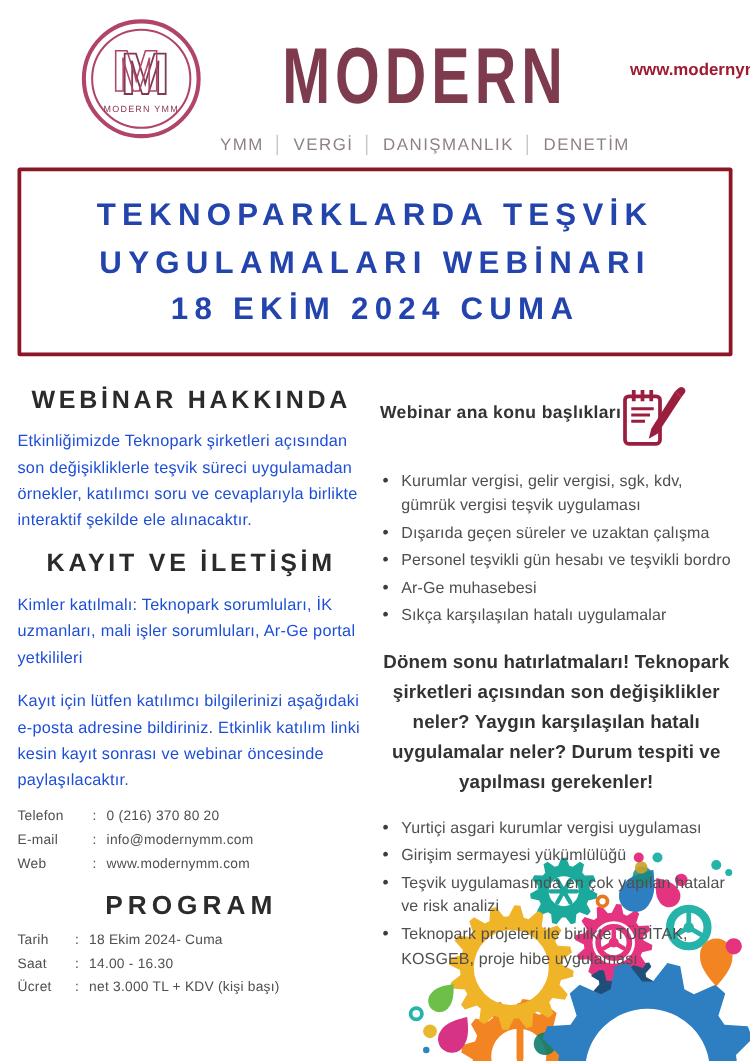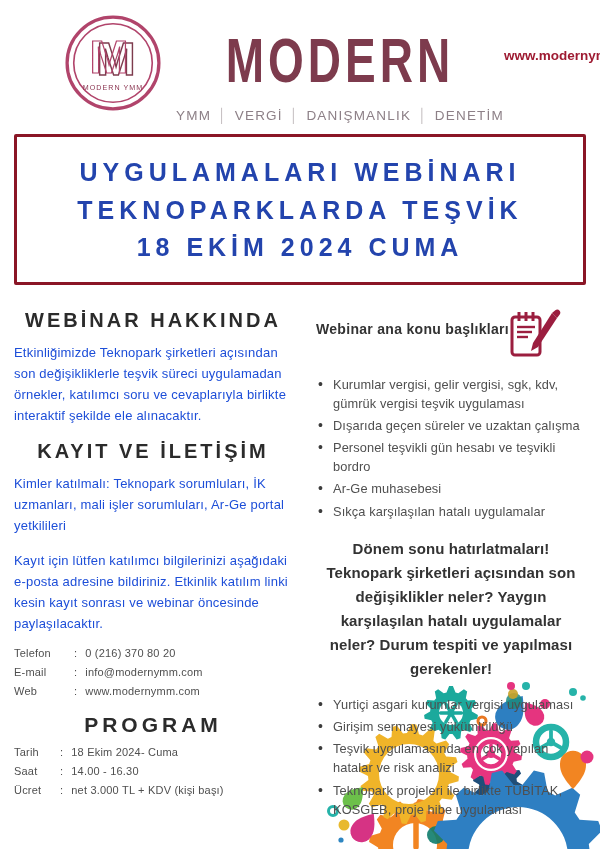--- a/index.html
+++ b/index.html
@@ -16,21 +16,21 @@
   .services { margin-top:38px; font-size:13.5px; color:#8d8087; letter-spacing:1.2px; white-space:nowrap; }
   .services .sep { color:#c2bcbe; margin:0 7px; font-weight:300; }
   .website { margin-left:auto; margin-top:36px; margin-right:4px; font-size:13.5px; font-weight:700; color:#9e1b32; }
 
   
   .title-box { margin:16px 14px 10px 14px; border:3px solid #8a1626; border-radius:2px;
                padding:17px 6px 15px 6px; text-align:center; }
   .title-line { color:#2344ad; font-weight:800; font-size:25px; letter-spacing:5px; line-height:1.5; white-space:nowrap; }
 
   
-  .main { position:relative; z-index:2; display:flex; gap:24px; padding:0 14px; }
+  .main { position:relative; z-index:2; display:flex; gap:12px; padding:0 14px; }
   .col-left  { width:278px; flex:0 0 auto; }
   .col-right { flex:1 1 auto; min-width:0; }
 
   .sec-heading { text-align:center; font-size:20px; font-weight:700; letter-spacing:3px;
                  color:#2b2b2b; margin:14px 0 10px 0; white-space:nowrap; }
   .body-text { font-size:13px; color:#1d4ed8; line-height:1.62; letter-spacing:0.2px; }
   .mb10 { margin-bottom:10px; } .mb14 { margin-bottom:14px; }
   #kayit-heading { }
 
   .kv-row { display:flex; font-size:11px; color:#4f4f4f; line-height:1.72; letter-spacing:0.2px; }
@@ -72,22 +72,22 @@
       <text x="50" y="76" text-anchor="middle" font-size="7" letter-spacing="1" fill="#8a3450" font-family="Liberation Sans, sans-serif">MODERN YMM</text>
     </svg>
     <div class="brand-block">
       <div class="brand">MODERN</div>
       <div class="services"><span>YMM</span><span class="sep">│</span><span>VERGİ</span><span class="sep">│</span><span>DANIŞMANLIK</span><span class="sep">│</span><span>DENETİM</span></div>
     </div>
     <div class="website">www.modernymm.com</div>
   </div>
 
   <div class="title-box">
+    <div class="title-line">TEKNOPARKLARDA TEŞVİK</div>
     <div class="title-line">UYGULAMALARI WEBİNARI</div>
-    <div class="title-line">TEKNOPARKLARDA TEŞVİK</div>
     <div class="title-line">18 EKİM 2024 CUMA</div>
   </div>
 
   <div class="main">
 
     <div class="col-left">
       <div class="sec-heading">WEBİNAR HAKKINDA</div>
       <p class="body-text mb10">Etkinliğimizde Teknopark şirketleri açısından son değişikliklerle teşvik süreci uygulamadan örnekler, katılımcı soru ve cevaplarıyla birlikte interaktif şekilde ele alınacaktır.</p>
 
       <div class="sec-heading" id="kayit-heading">KAYIT VE İLETİŞİM</div>

